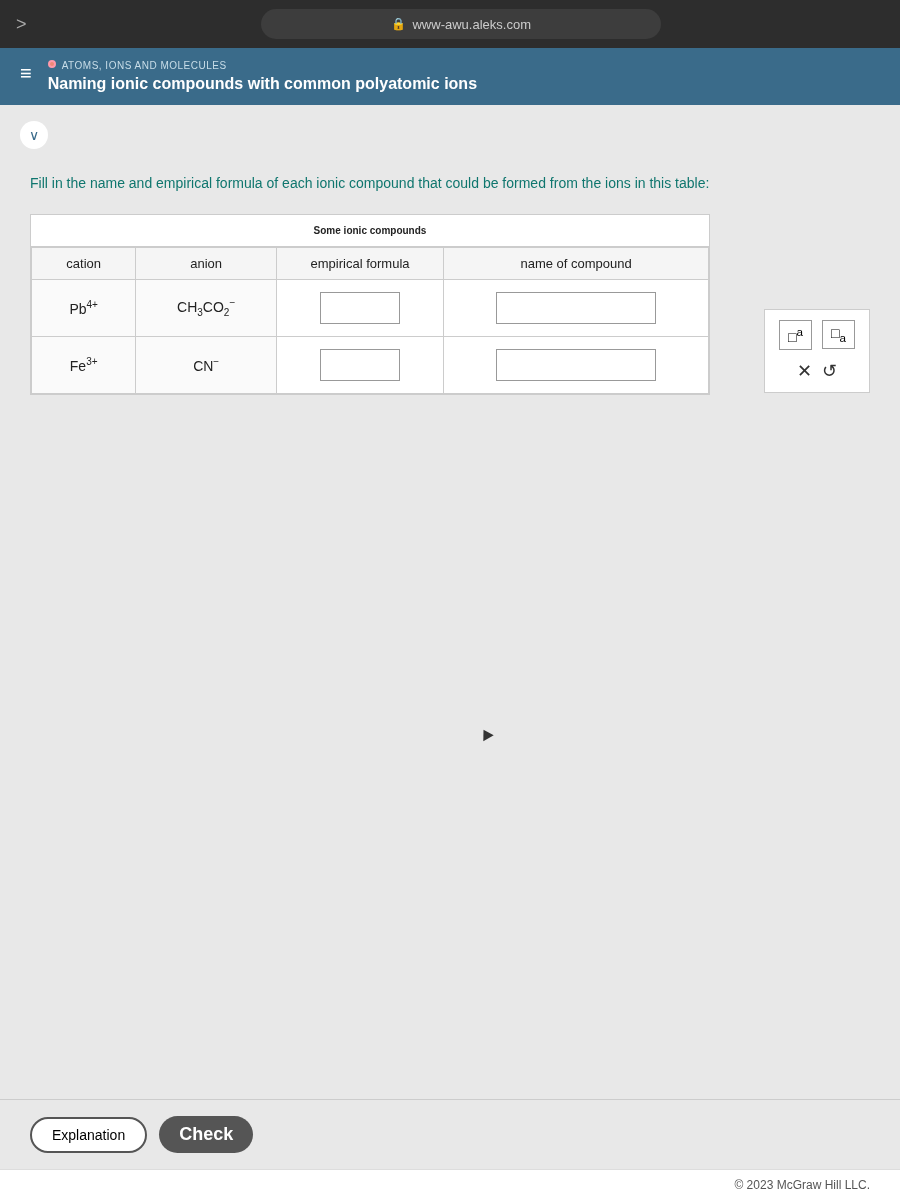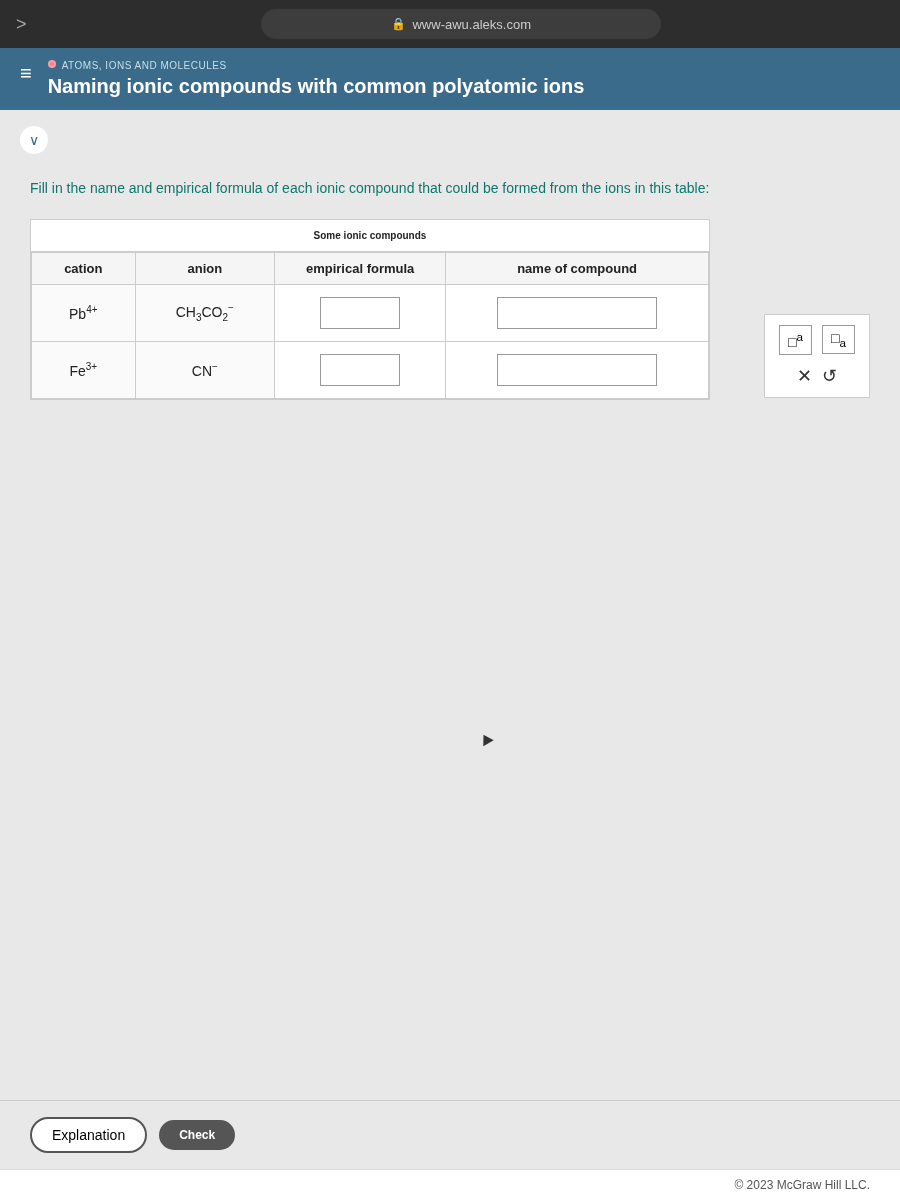--- a/index.html
+++ b/index.html
@@ -82,21 +82,21 @@
     .topic-dot {
       width: 8px;
       height: 8px;
       border-radius: 50%;
       background: #e87; 
       border: 2px solid #f9a;
       display: inline-block;
     }
 
     .header-title {
-      font-size: 20px;
+      font-size: 16px;
       font-weight: bold;
       color: white;
       margin-top: 4px;
     }
 
     .chevron-btn {
       background: white;
       border: none;
       border-radius: 50%;
       width: 28px;
@@ -146,21 +146,21 @@
     .compound-table {
       width: 100%;
       border-collapse: collapse;
     }
 
     .compound-table th {
       background: #f5f5f5;
       border: 1px solid #ccc;
       padding: 8px 16px;
       font-size: 13px;
-      font-weight: bold;
+      font-weight: normal;
       color: #222;
       text-align: center;
     }
 
     .compound-table td {
       border: 1px solid #ccc;
       padding: 12px 28px;
       text-align: center;
       vertical-align: middle;
     }
@@ -269,21 +269,21 @@
       font-size: 14px;
       cursor: pointer;
       color: #000000;
     }
 
     .check-btn {
       background: #555;
       border: none;
       border-radius: 20px;
       padding: 8px 20px;
-      font-size: 12px;
+      font-size: 18px;
       cursor: pointer;
       color: white;
       font-weight: bold;
     }
 
     
     .footer {
       background: #ffffff;
       padding: 8px 30px;
       text-align: right;

